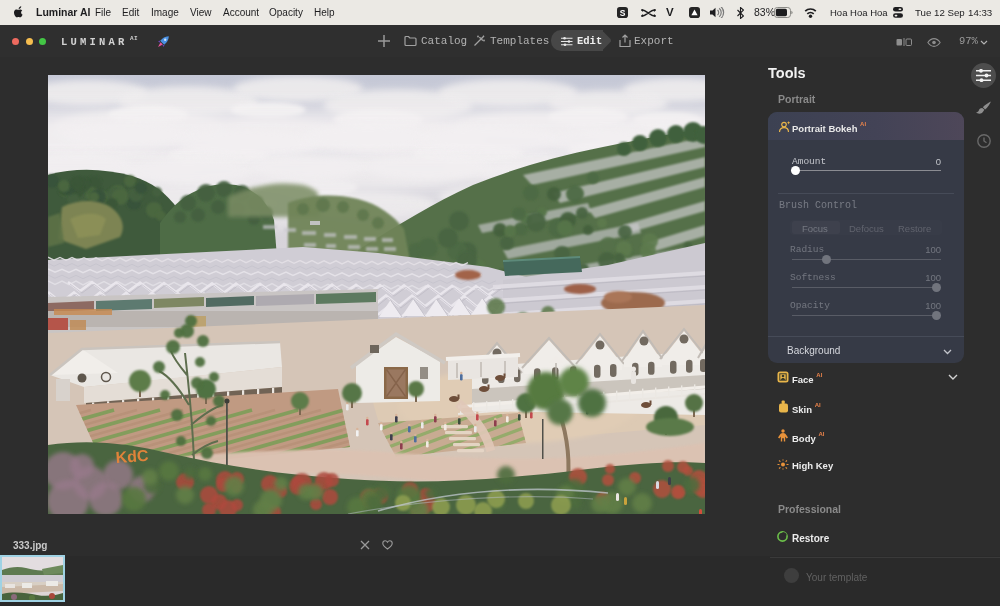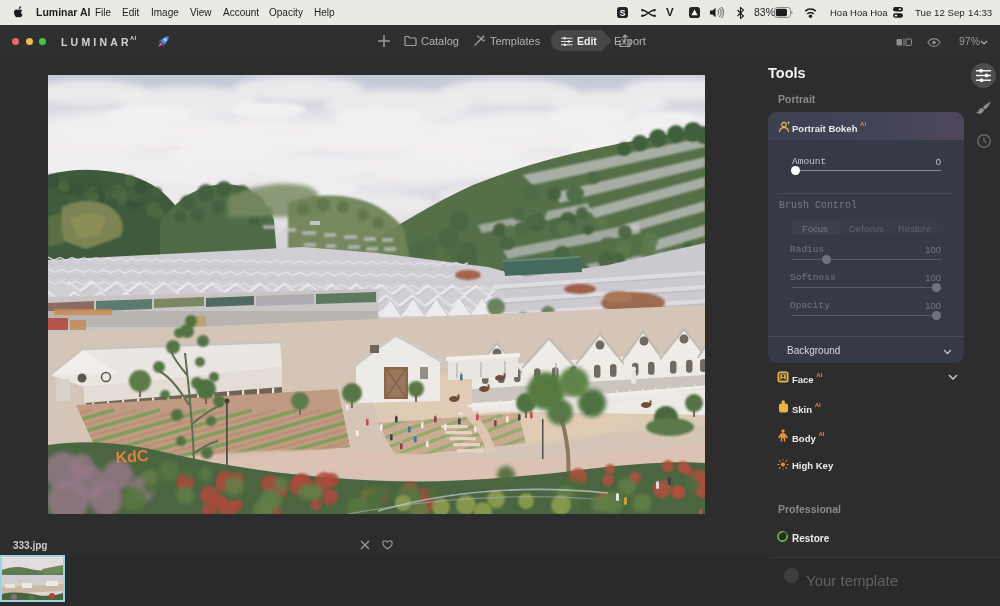--- a/index.html
+++ b/index.html
@@ -6,21 +6,21 @@
   html,body { -webkit-font-smoothing:antialiased; width:1000px; height:606px; overflow:hidden; background:#2d2d2d; font-family:"Liberation Sans", sans-serif; }
   #app { position:relative; width:960px; height:606px;padding-left:45px; }
   .abs { position:absolute; }
 
   
   #menubar { position:absolute; left:0; top:0; width:1000px; height:25px; background:#ebe9e4; color:#1d1d1f; }
   #menubar .mi { position:absolute; top:0; height:25px; line-height:25px; font-size:10px; color:#1d1d1f; }
   #menubar .bold { font-weight:bold; }
 
   
-  #titlebar { position:absolute; left:0; top:25px; width:1000px; height:32px; background:#2f2f2f; }
+  #titlebar { position:absolute; left:0; top:25px; width:1000px; height:32px; background:#2f2f2f;font-family:Liberation Mono, monospace; }
   .tl { position:absolute; top:12.5px; width:7px; height:7px; border-radius:50%; }
   #lumtext { position:absolute; left:61px; top:10.5px; font-size:10.5px; font-weight:bold; letter-spacing:3.2px; color:#d2d2d2; }
   #lumai { position:absolute; left:130px; top:9.5px; font-size:6px; font-weight:bold; letter-spacing:0.5px; color:#cdcdcd; }
   .tbtxt { position:absolute; top:10px; font-size:11px; color:#b2b2b2; }
   #editpill { position:absolute; left:551px; top:5px; width:52px; height:21px; background:#474747; border-radius:10px 0 0 10px; }
   #editarrow { position:absolute; left:594px; top:8px; width:15px; height:15px; background:#474747; transform:rotate(45deg); border-radius:3px; }
 
   
   #canvas { position:absolute; left:0; top:57px; width:1000px; height:499px; background:#2d2d2d; }
   #photo { position:absolute; left:48px; top:75px; width:657px; height:439px; }
@@ -135,21 +135,21 @@
     <svg class="abs" style="left:561px;top:10.5px;z-index:2" width="11.5" height="11" viewBox="0 0 13 11">
       <path d="M0 1.8 L13 1.8 M0 5.5 L13 5.5 M0 9.2 L13 9.2" stroke="#e8e8e8" stroke-width="1.3"></path>
       <circle cx="4" cy="1.8" r="1.5" fill="#e8e8e8"></circle>
         <circle cx="9" cy="5.5" r="1.5" fill="#e8e8e8"></circle>
         <circle cx="4.5" cy="9.2" r="1.5" fill="#e8e8e8"></circle>
     </svg>
     <span class="tbtxt" style="left:577px;color:#f0f0f0;font-weight:bold;z-index:2;font-size:10.5px">Edit</span>
     <svg class="abs" style="left:619px;top:8.5px" width="12" height="14" viewBox="0 0 12 14">
       <path d="M1 6 L1 12.5 L11 12.5 L11 6 M6 8.5 L6 1.2 M3.5 3.5 L6 1 L8.5 3.5" stroke="#a2a2a2" stroke-width="1.2" fill="none"></path>
     </svg>
-    <span class="tbtxt" style="left:614px">Export</span>
+    <span class="tbtxt" style="left:634px">Export</span>
 
     <svg class="abs" style="left:896px;top:12.5px" width="16" height="8" viewBox="0 0 16 8">
       <rect x="0.5" y="1" width="5.5" height="6.5" rx="1" fill="#8e8e8e"></rect>
       <rect x="10" y="1" width="5.5" height="6.5" rx="1" stroke="#8e8e8e" stroke-width="1" fill="none"></rect>
       <path d="M8 0 L8 8" stroke="#8e8e8e" stroke-width="1"></path>
     </svg>
     <svg class="abs" style="left:927px;top:12.5px" width="14" height="9" viewBox="0 0 17 11">
       <path d="M1 5.5 C3.5 1.8 6 0.8 8.5 0.8 C11 0.8 13.5 1.8 16 5.5 C13.5 9.2 11 10.2 8.5 10.2 C6 10.2 3.5 9.2 1 5.5 Z" stroke="#8e8e8e" stroke-width="1.3" fill="none"></path>
       <circle cx="8.5" cy="5.5" r="2.2" fill="#8e8e8e"></circle>
     </svg>
@@ -924,21 +924,21 @@
   <div class="seclabel" style="left:778px;top:503px">Professional</div>
 
   <svg class="abs" style="left:777px;top:531px" width="11" height="11" viewBox="0 0 11 11">
     <circle cx="5.5" cy="5.5" r="4.6" stroke="#6cc04a" stroke-width="1.6" fill="none"></circle>
     <path d="M5.5 0.9 A4.6 4.6 0 0 1 9.9 4.2 L5.5 5.5 Z" fill="#2b2b2b"></path>
   </svg>
   <span class="abs toolrow-txt" style="left:792px;top:533px;font-size:10px">Restore</span>
 
   <div class="abs" style="left:770px;top:557px;width:230px;height:1px;background:#3a3a3a;z-index:5"></div>
   <div class="abs" style="left:784px;top:568px;width:15px;height:15px;border-radius:50%;background:#3e3e3e;z-index:5"></div>
-  <span class="abs" style="left:806px;top:572px;font-size:15px;color:#616161;z-index:5">Your template</span>
+  <span class="abs" style="left:806px;top:572px;font-size:10px;color:#616161;z-index:5">Your template</span>
 
   <div id="bottombar"></div>
   <span class="abs" style="left:13px;top:540px;font-size:10px;color:#c9c9c9;font-weight:bold">333.jpg</span>
   <svg class="abs" style="left:360px;top:540px" width="10" height="10" viewBox="0 0 10 10">
     <path d="M1 1 L9 9 M9 1 L1 9" stroke="#9a9a9a" stroke-width="1.3"></path>
   </svg>
   <svg class="abs" style="left:382px;top:540px" width="11" height="10" viewBox="0 0 11 10">
     <path d="M5.5 9 C2 6.5 0.8 4.8 0.8 3.2 C0.8 1.8 1.9 0.8 3.2 0.8 C4.2 0.8 5 1.3 5.5 2.2 C6 1.3 6.8 0.8 7.8 0.8 C9.1 0.8 10.2 1.8 10.2 3.2 C10.2 4.8 9 6.5 5.5 9 Z" stroke="#9a9a9a" stroke-width="1.1" fill="none"></path>
   </svg>
   <div id="thumb"><svg width="61" height="43" viewBox="0 0 61 43">

